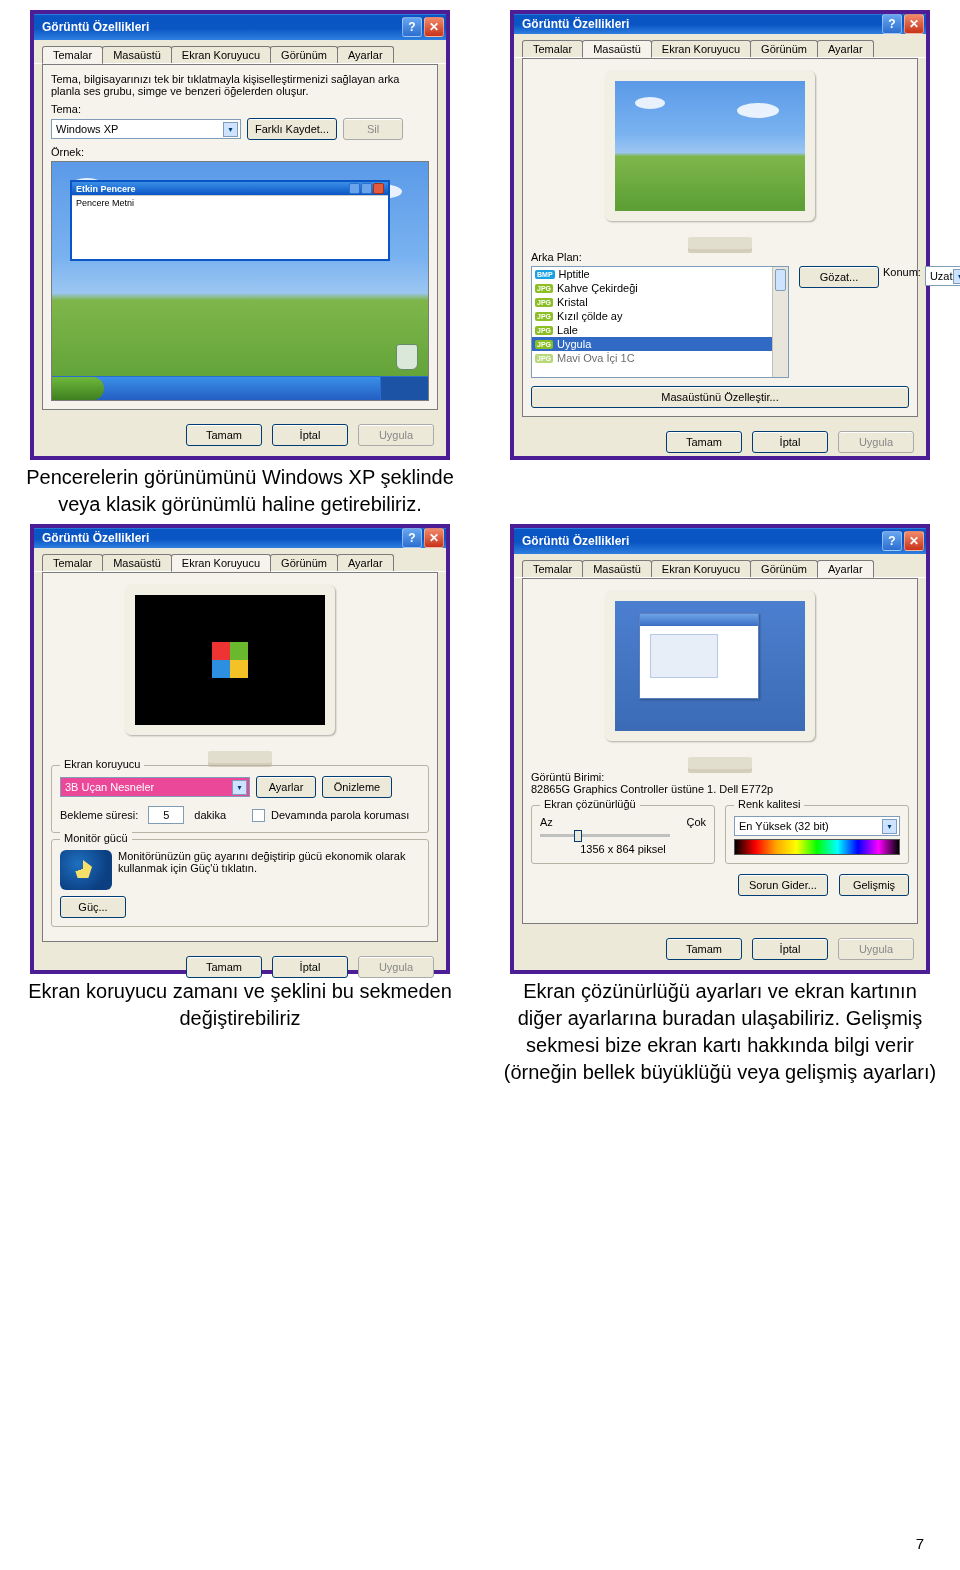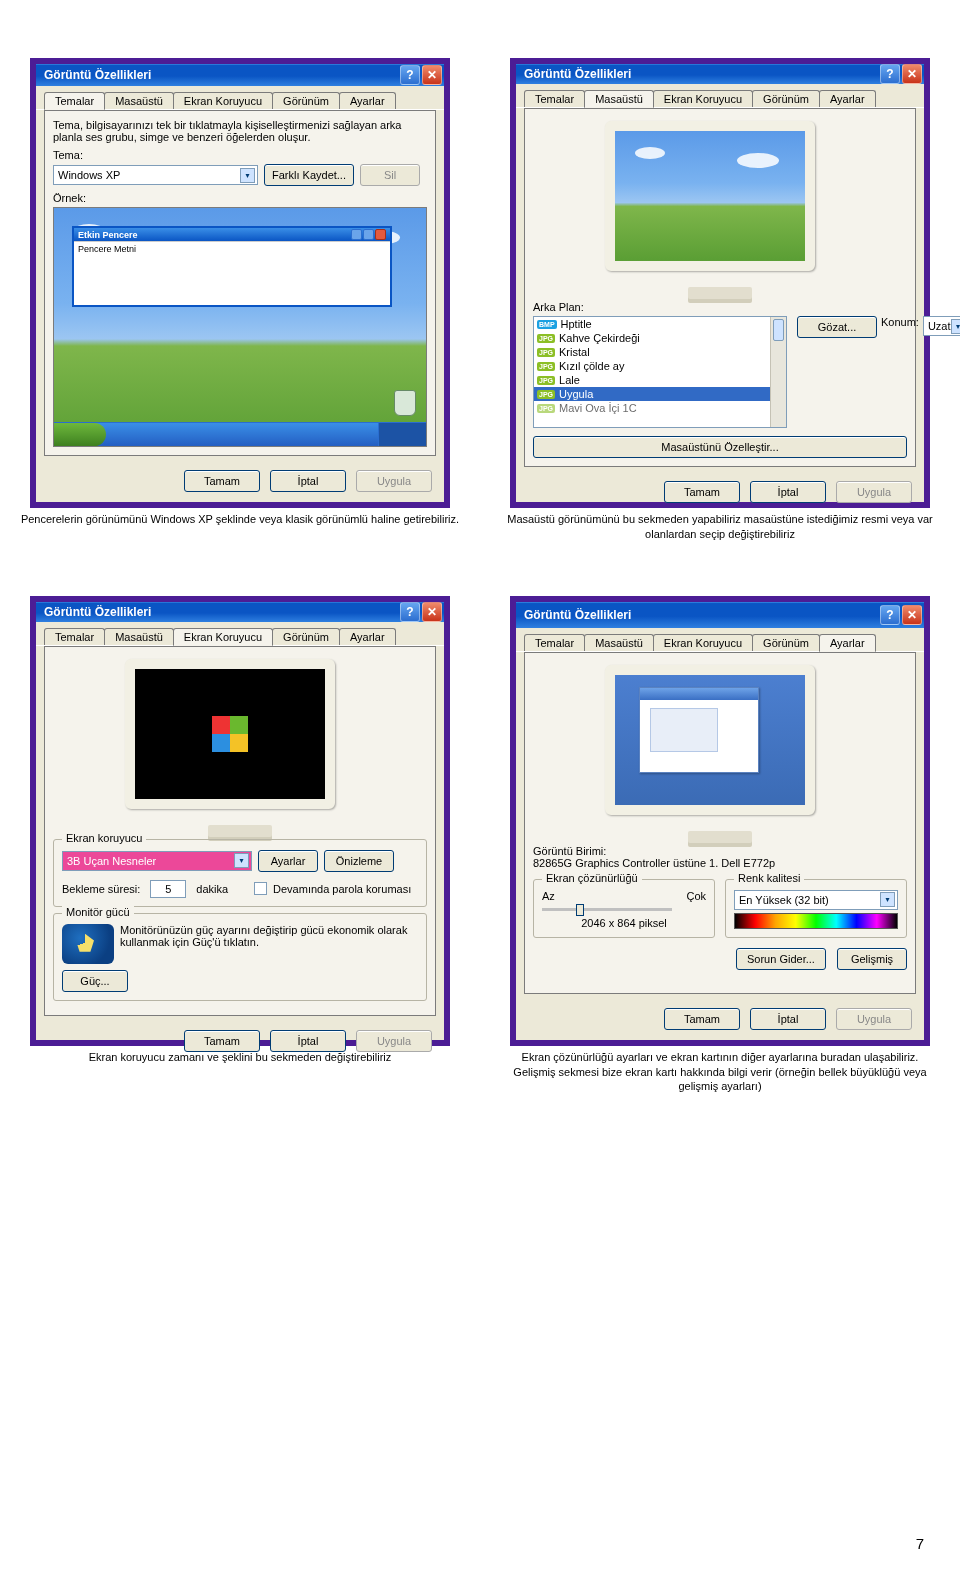--- a/index.html
+++ b/index.html
@@ -7,31 +7,30 @@
     margin: 0;
     font-family: Tahoma, Arial, sans-serif;
     background: #fff;
     width: 960px;
     height: 1570px;
     position: relative;
   }
   .page { display: flex; flex-direction: column; gap: 6px; padding: 10px 20px; }
   .row { display: flex; gap: 40px; }
   .col { flex: 1; display: flex; flex-direction: column; align-items: center; gap: 4px; }
-  .caption { font-size: 11px; text-align: center; line-height: 1.35; max-width: 440px; }
+  .caption { font-size: 20px; text-align: center; line-height: 1.35; max-width: 440px; }
   .page-no { position: absolute; bottom: 18px; right: 36px; font-size: 15px; }
 
   
   .xp-window {
     width: 420px;
-    border: 6px solid #4c1d95;
+    border: 4px solid #4c1d95;
     background: #ECE9D8;
     font-size: 11px;
     color: #000;
-    margin-top: 48px;
   }
   .xp-window.sm { height: 450px; display: flex; flex-direction: column; }
   .xp-title {
     height: 26px;
     background: linear-gradient(#3a8fe7,#0a55c4 6%,#0a55c4 55%,#2e7fe0);
     color: #fff;
     font-weight: bold;
     padding: 0 2px 0 8px;
     display: flex;
     align-items: center;
@@ -215,21 +214,21 @@
           <div class="tab active">Temalar</div>
           <div class="tab">Masaüstü</div>
           <div class="tab">Ekran Koruyucu</div>
           <div class="tab">Görünüm</div>
           <div class="tab">Ayarlar</div>
         </div>
         <div class="tab-body">
           <div>Tema, bilgisayarınızı tek bir tıklatmayla kişiselleştirmenizi sağlayan arka planla ses grubu, simge ve benzeri öğelerden oluşur.</div>
           <div class="field-label">Tema:</div>
           <div class="inline">
-            <div class="xp-combo" style="width:205px">
+            <div class="xp-combo" style="width:190px">
               <span>Windows XP</span>
                 <div class="arr">▾</div>
             </div>
             <div class="xp-btn" style="min-width:90px">Farklı Kaydet...</div>
             <div class="xp-btn disabled" style="min-width:60px">Sil</div>
           </div>
           <div class="field-label">Örnek:</div>
           <div class="theme-preview">
             <div class="bliss" style="position:absolute;inset:0;"></div>
             <div class="mini-window" style="top:18px;left:18px;width:320px;">
@@ -335,21 +334,20 @@
           <div style="margin-top:8px">
             <div class="xp-btn" style="min-width:150px">Masaüstünü Özelleştir...</div>
           </div>
         </div>
         <div class="btn-row">
           <div class="xp-btn">Tamam</div>
           <div class="xp-btn">İptal</div>
           <div class="xp-btn disabled">Uygula</div>
         </div>
       </div>
-      <div class="caption">Masaüstü görünümünü bu sekmeden yapabiliriz masaüstüne istediğimiz resmi veya var olanlardan seçip değiştirebiliriz</div>
     </div>
   </div>
 
   <div class="row">
 
     <div class="col">
       <div class="xp-window sm">
         <div class="xp-title">
           <span>Görüntü Özellikleri</span>
           <div class="xp-title-buttons">
@@ -455,21 +453,21 @@
           <div class="inline" style="align-items:stretch;gap:10px;margin-top:4px">
             <div class="group" style="flex:1">
               <div class="group-title">Ekran çözünürlüğü</div>
               <div class="inline" style="justify-content:space-between">
                 <span>Az</span>
                 <span>Çok</span>
               </div>
               <div class="slider-track">
                   <div class="slider-thumb"></div>
                 </div>
-              <div style="text-align:center">2046 x 864 piksel</div>
+              <div style="text-align:center">1356 x 864 piksel</div>
             </div>
             <div class="group" style="flex:1">
               <div class="group-title">Renk kalitesi</div>
               <div class="xp-combo">
                   <span>En Yüksek (32 bit)</span>
                   <div class="arr">▾</div>
                 </div>
               <div class="rainbow"></div>
             </div>
           </div>

